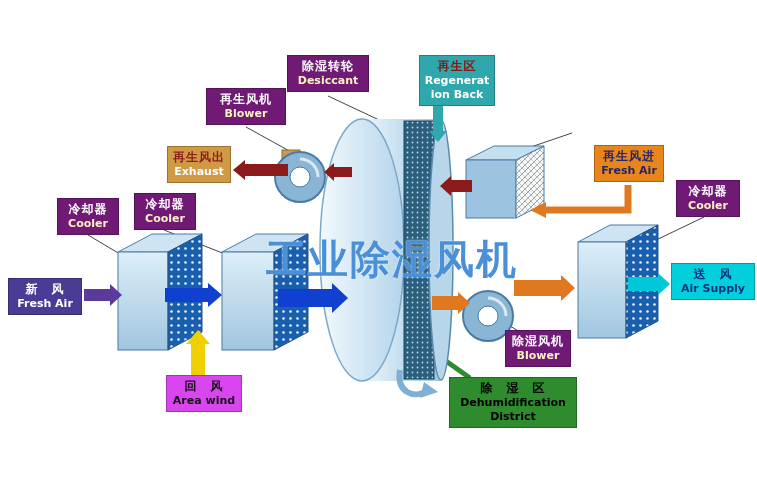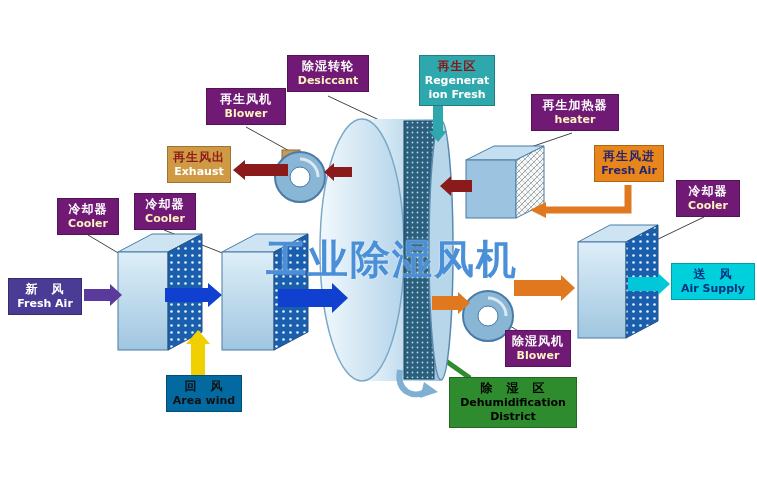--- a/index.html
+++ b/index.html
@@ -37,21 +37,21 @@
   .lbl-regen-area .en{color:#ffffff;}
   .lbl-exhaust{left:167px;top:146px;width:64px;background:#d09a45;}
   .lbl-exhaust .zh{color:#8b1a1a;}
   .lbl-exhaust .en{color:#ffffff;}
   .lbl-regen-fresh-air{left:594px;top:145px;width:70px;background:#e8861c;}
   .lbl-regen-fresh-air .zh,.lbl-regen-fresh-air .en{color:#25256e;}
   .lbl-fresh-air{left:8px;top:278px;width:74px;background:#4a3b94;}
   .lbl-fresh-air .zh,.lbl-fresh-air .en{color:#ffffff;}
   .lbl-air-supply{left:671px;top:263px;width:84px;background:#00d0dc;}
   .lbl-air-supply .zh,.lbl-air-supply .en{color:#003080;}
-  .lbl-back-wind{left:166px;top:375px;width:76px;background:#0369a1;}
+  .lbl-back-wind{left:166px;top:375px;width:76px;background:#d946ef;}
   .lbl-back-wind .zh,.lbl-back-wind .en{color:#111111;}
   .lbl-dehum-district{left:449px;top:377px;width:128px;background:#2e8b2e;}
   .lbl-dehum-district .zh,.lbl-dehum-district .en{color:#000000;}
 </style>
 </head>
 <body>
 
 <div id="canvas">
 
   <svg id="diagram-svg" width="757" height="488" viewBox="0 0 757 488">
@@ -163,32 +163,28 @@
 
   <div id="watermark">工业除湿风机</div>
 
   <div class="label blue-lbl lbl-desiccant">
     <span class="zh">除湿转轮</span>
     <span class="en">Desiccant</span>
   </div>
 
   <div class="label lbl-regen-area">
     <span class="zh">再生区</span>
-    <span class="en">Regeneration Fresh</span>
+    <span class="en">Regeneration Back</span>
   </div>
 
   <div class="label blue-lbl lbl-regen-blower">
     <span class="zh">再生风机</span>
     <span class="en">Blower</span>
   </div>
 
-  <div class="label blue-lbl lbl-regen-heater">
-    <span class="zh">再生加热器</span>
-    <span class="en">heater</span>
-  </div>
 
   <div class="label lbl-exhaust">
     <span class="zh">再生风出</span>
     <span class="en">Exhaust</span>
   </div>
 
   <div class="label lbl-regen-fresh-air">
     <span class="zh">再生风进</span>
     <span class="en">Fresh Air</span>
   </div>

